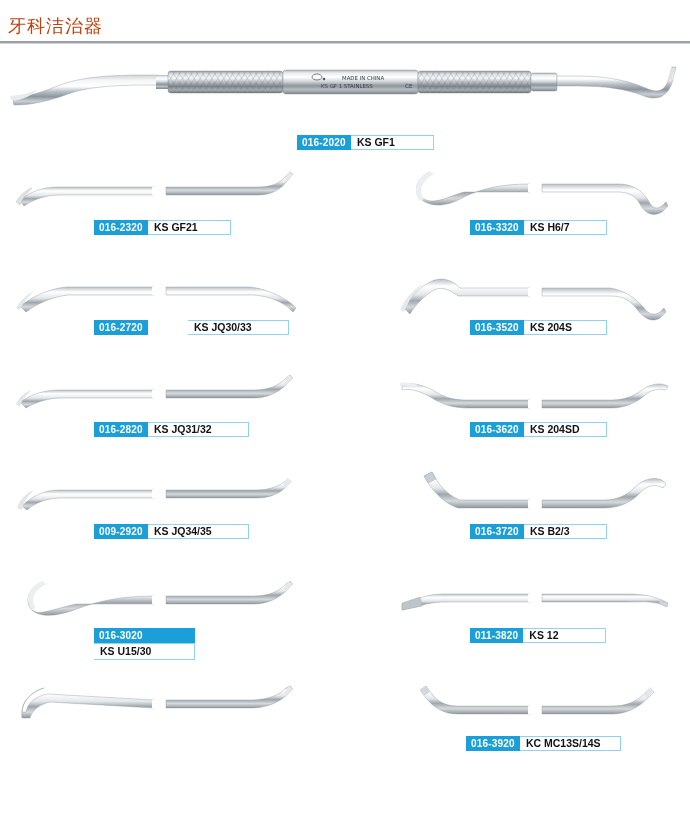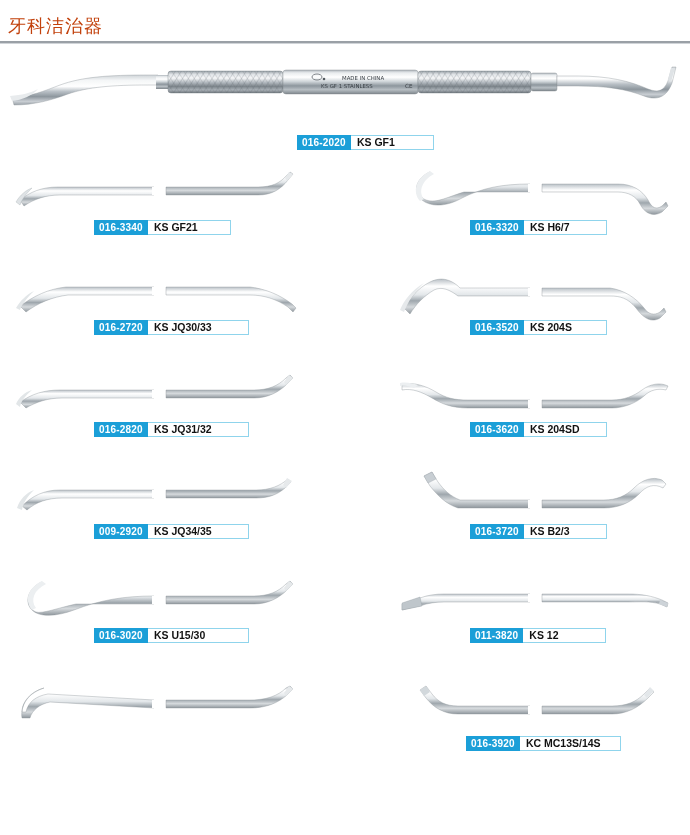--- a/index.html
+++ b/index.html
@@ -190,33 +190,33 @@
 
   <div class="instrument" style="left:14px; top:170px; width:320px; height:88px;">
     <svg width="300" height="60" viewBox="0 0 300 60">
       <path d="M6,30 C16,22 28,17 44,17 L140,17 L140,25 L46,25 C32,25 20,29 10,36 Z" fill="url(#steelV2)" stroke="#8d959b" stroke-width="0.4"></path>
       <path d="M2,32 C6,25 12,20 18,18 C12,24 8,29 6,35 Z" fill="#dfe3e6" stroke="#9aa2a8" stroke-width="0.3"></path>
       <rect x="138" y="17" width="14" height="8" fill="#ffffff"></rect>
       <path d="M152,17 L244,17 C258,17 266,13 272,6 L276,2 L279,4 L274,10 C267,19 258,25 244,25 L152,25 Z" fill="url(#steelV2)" stroke="#8d959b" stroke-width="0.4"></path>
       <path d="M275,2 L279,4 L273,11 L271,8 Z" fill="#e6e9eb"></path>
     </svg>
     <div class="label-row" style="left:80px; top:50px;">
-      <span class="code-chip">016-3340</span>
+      <span class="code-chip">016-2320</span>
       <span class="name-chip">KS GF21</span>
     </div>
   </div>
 
   <div class="instrument" style="left:14px; top:272px; width:320px; height:88px;">
     <svg width="300" height="60" viewBox="0 0 300 60">
       <path d="M6,34 C20,24 34,17 52,15 L140,15 L140,23 L54,23 C38,25 24,31 12,40 Z" fill="url(#steelV2)" stroke="#8d959b" stroke-width="0.4"></path>
       <path d="M2,36 C6,29 12,23 20,19 C13,26 8,32 6,38 Z" fill="#e2e6e8"></path>
       <rect x="138" y="15" width="14" height="8" fill="#ffffff"></rect>
       <path d="M152,15 L236,15 C252,17 266,23 278,32 L282,36 L279,40 L274,35 C262,27 250,23 236,23 L152,23 Z" fill="url(#steelV2)" stroke="#8d959b" stroke-width="0.4"></path>
     </svg>
-    <div class="label-row" style="left:80px; top:48px;">
+    <div class="label-row" style="left:80px; top:48px;gap:40px;">
       <span class="code-chip">016-2720</span>
       <span class="name-chip wide">KS JQ30/33</span>
     </div>
   </div>
 
   <div class="instrument" style="left:14px; top:374px; width:320px; height:88px;">
     <svg width="300" height="60" viewBox="0 0 300 60">
       <path d="M6,28 C18,20 30,16 46,16 L140,16 L140,24 L48,24 C34,24 22,28 12,34 Z" fill="url(#steelV2)" stroke="#8d959b" stroke-width="0.4"></path>
       <path d="M2,30 C5,23 11,18 18,16 C11,22 7,27 6,33 Z" fill="#e2e6e8"></path>
       <rect x="138" y="16" width="14" height="8" fill="#ffffff"></rect>
@@ -244,21 +244,21 @@
   </div>
 
   <div class="instrument" style="left:14px; top:578px; width:320px; height:88px;">
     <svg width="300" height="60" viewBox="0 0 300 60">
       <path d="M28,4 C14,10 10,24 18,32 C26,40 44,38 60,32 C86,22 110,18 140,18 L140,26 L62,26 C44,30 28,36 22,34 C14,31 12,18 22,10 C24,8 26,6 28,4 Z" fill="url(#steelV2)" stroke="#8d959b" stroke-width="0.4"></path>
       <path d="M28,3 L32,6 C20,12 16,22 22,30 L18,32 C10,22 14,10 28,3 Z" fill="#eceff1"></path>
       <rect x="138" y="18" width="14" height="8" fill="#ffffff"></rect>
       <path d="M152,18 L240,18 C254,18 264,14 272,6 L276,3 L279,6 L273,12 C265,20 254,26 240,26 L152,26 Z" fill="url(#steelV2)" stroke="#8d959b" stroke-width="0.4"></path>
       <path d="M275,3 L279,6 L272,13 L270,10 Z" fill="#e6e9eb"></path>
     </svg>
-    <div class="label-row" style="left:80px; top:50px;">
+    <div class="label-row" style="left:80px; top:50px;flex-direction:column;">
       <span class="code-chip">016-3020</span>
       <span class="name-chip wide">KS U15/30</span>
     </div>
   </div>
 
   <div class="instrument" style="left:14px; top:684px; width:320px; height:88px;">
     <svg width="300" height="60" viewBox="0 0 300 60">
       <path d="M30,4 C16,8 8,18 8,28 L12,28 C14,18 22,12 34,10 L140,16 L140,24 L36,18 C26,20 18,26 16,34 L8,34 C6,20 16,8 30,4 Z" fill="url(#steelV2)" stroke="#8d959b" stroke-width="0.4"></path>
       <rect x="138" y="16" width="14" height="8" fill="#ffffff"></rect>
       <path d="M152,16 L236,16 C252,16 264,12 272,4 L276,2 L279,5 L273,11 C264,19 252,24 236,24 L152,24 Z" fill="url(#steelV2)" stroke="#8d959b" stroke-width="0.4"></path>

